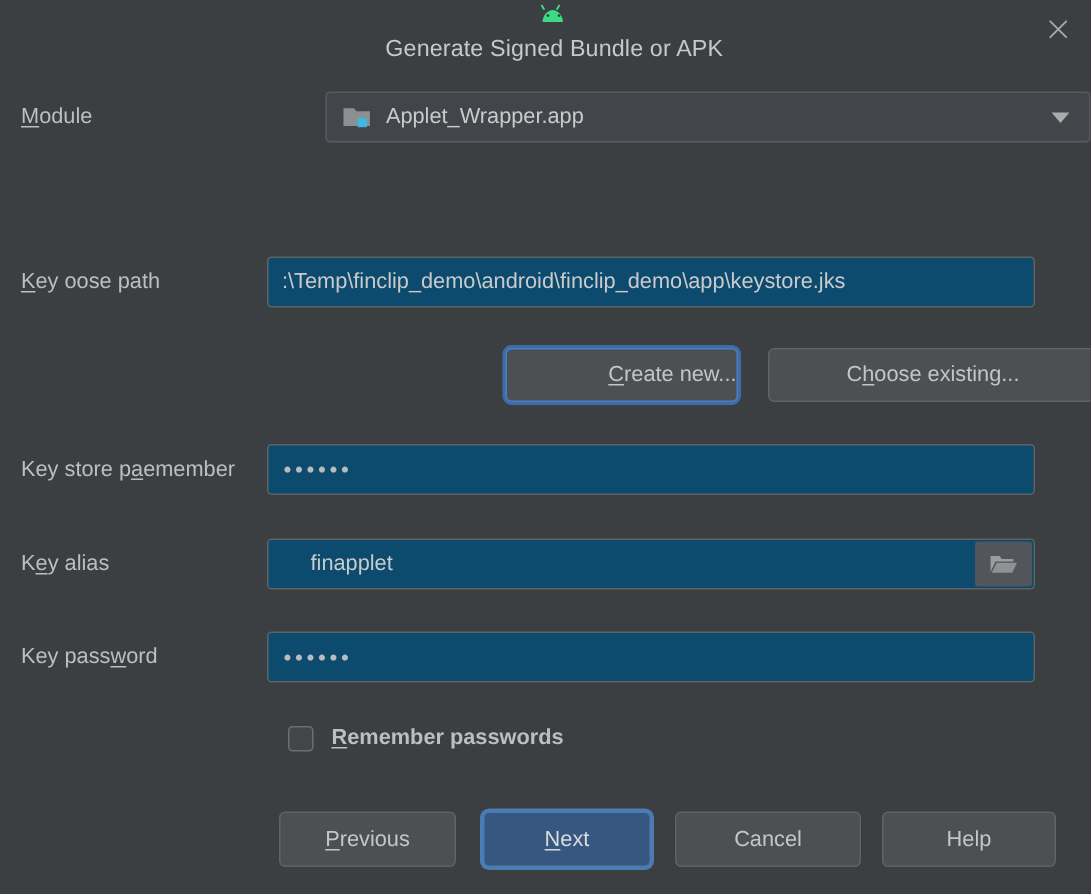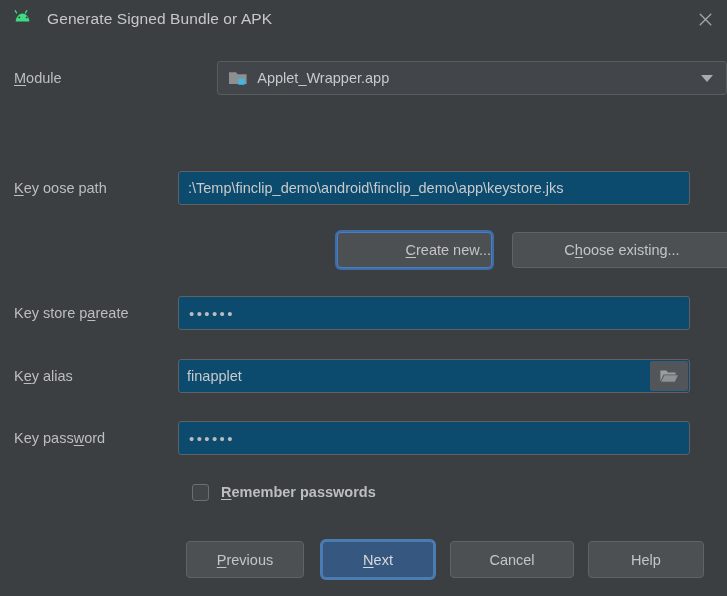--- a/index.html
+++ b/index.html
@@ -25,20 +25,21 @@
   }
 
   
   .titlebar {
     position: absolute;
     left: 0; top: 0;
     width: 727px;
     height: 38px;
     display: flex;
     align-items: center;
+    flex-direction: column;
   }
   .android-icon {
     margin-left: 11px;
     width: 24px;
     height: 24px;
     position: relative;
     flex: 0 0 auto;
   }
   .android-icon svg { display: block; }
   .title-text {
@@ -156,21 +157,21 @@
   #btn-create-new { left: 337px; top: 1px; width: 155px; justify-content: flex-end; }
   #btn-choose-existing { left: 512px; top: 1px; width: 220px; }
 
   
   #row-kspw { top: 296px; }
   #kspw-field { width: 512px; padding-left: 10px; }
   .dots { letter-spacing: 2.4px; font-size: 15px; color: #b9bbbd; line-height: 1; }
 
   
   #row-alias { top: 359px; }
-  #alias-field { width: 512px; padding-left: 8px; }
+  #alias-field { width: 512px; padding-left: 28px; }
   .browse-btn {
     position: absolute;
     right: 1px; top: 1px;
     width: 38px;
     height: 30px;
     background: #52565a;
     display: flex;
     align-items: center;
     justify-content: center;
     border-radius: 2px;
@@ -295,21 +296,21 @@
   <div class="btnrow">
     <div class="btn focused" id="btn-create-new">
         <span><span></span><u>C</u><span>reate new...</span></span>
       </div>
     <div class="btn" id="btn-choose-existing">
         <span><span>C</span><u>h</u><span>oose existing...</span></span>
       </div>
   </div>
 
   <div class="row" id="row-kspw">
-    <span class="lbl"><span>Key store p</span><u>a</u><span>reate</span></span>
+    <span class="lbl"><span>Key store p</span><u>a</u><span>emember</span></span>
     <div class="field" id="kspw-field">
       <span class="field-text dots">••••••</span>
     </div>
   </div>
 
   <div class="row" id="row-alias">
     <span class="lbl"><span>K</span><u>e</u><span>y alias</span></span>
     <div class="field" id="alias-field">
       <span class="field-text">finapplet</span>
       <span class="browse-btn">

